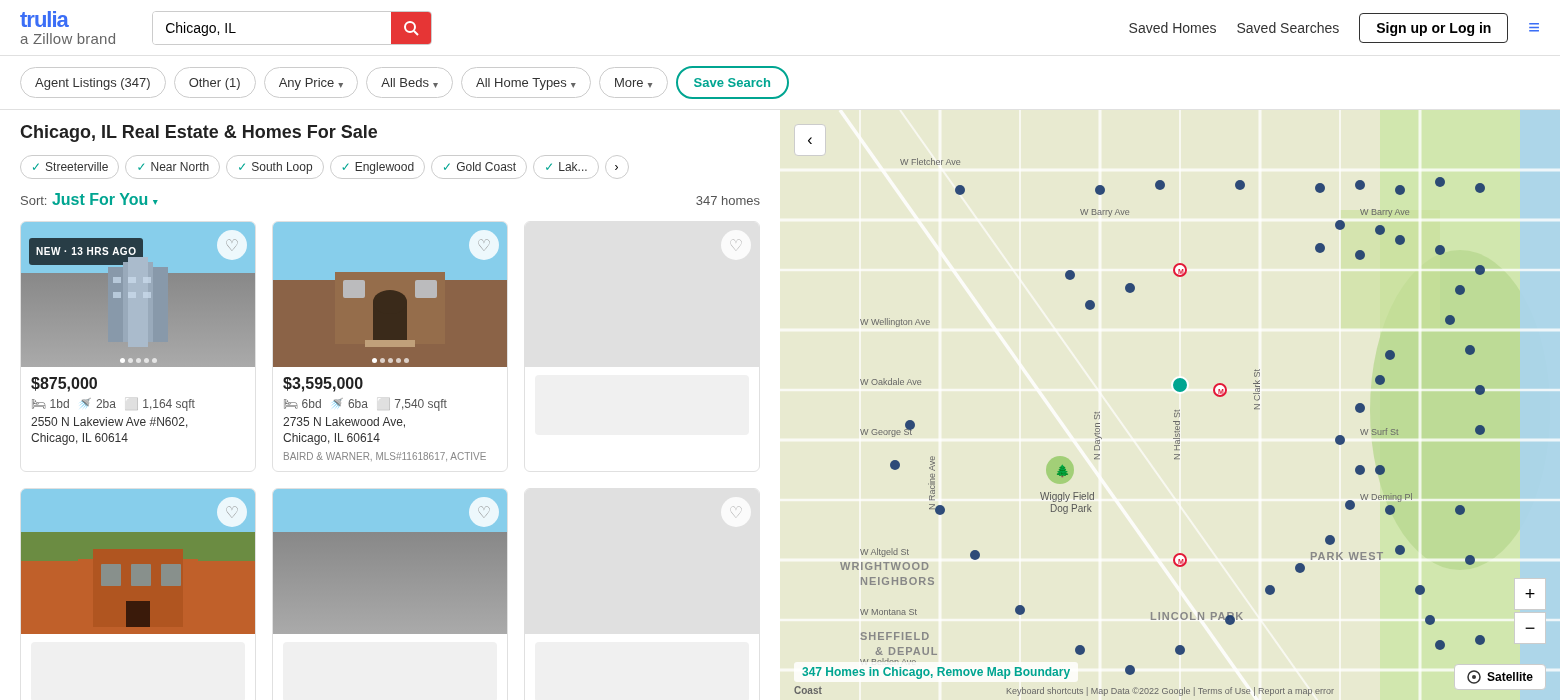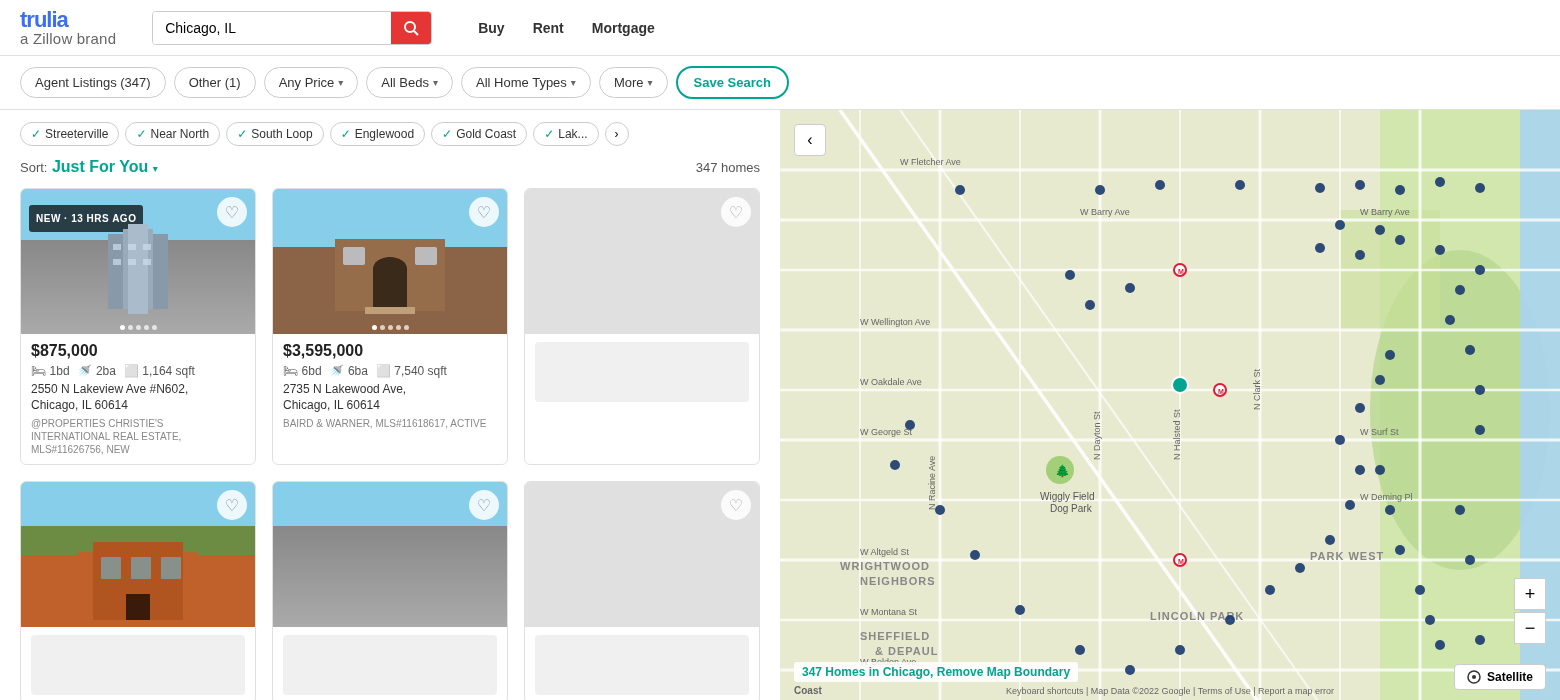--- a/index.html
+++ b/index.html
@@ -102,21 +102,21 @@
     .filter-bar {
       display: flex;
       align-items: center;
       gap: 8px;
       padding: 10px 20px;
       border-bottom: 1px solid #e0e0e0;
       background: #fff;
     }
     .filter-btn {
       display: flex;
-      align-items: center;
+      align-items: flex-end;
       gap: 4px;
       border: 1px solid #ccc;
       border-radius: 20px;
       padding: 7px 14px;
       font-size: 13px;
       font-weight: 500;
       cursor: pointer;
       background: #fff;
       color: #333;
       white-space: nowrap;
@@ -426,26 +426,27 @@
   </div>
   <div class="search-bar">
     <input class="search-input" type="text" value="Chicago, IL" style="">
     <button class="search-btn">
       <svg width="16" height="16" viewBox="0 0 16 16" fill="white">
         <circle cx="7" cy="7" r="5" stroke="white" stroke-width="2" fill="none"></circle>
         <line x1="11" y1="11" x2="15" y2="15" stroke="white" stroke-width="2"></line>
       </svg>
     </button>
   </div>
-  <nav class="nav-links">
-    <a class="nav-link">Buy</a>
-    <a class="nav-link">Rent</a>
-    <a class="nav-link">Mortgage</a>
-  </nav>
   <div class="spacer"></div>
+  <div class="header-right">
+    <span class="header-right-link">Saved Homes</span>
+    <span class="header-right-link">Saved Searches</span>
+    <button class="signup-btn">Sign up or Log in</button>
+    <span class="menu-icon">≡</span>
+  </div>
 </header>
 
 <div class="filter-bar">
   <button class="filter-btn">
     <span>Agent Listings (347)</span>
   </button>
   <button class="filter-btn">
     <span>Other (1)</span>
   </button>
   <button class="filter-btn">
@@ -465,20 +466,21 @@
     <span class="chevron">▾</span>
   </button>
   <button class="save-search-btn">
     <span>Save Search</span>
   </button>
 </div>
 
 <div class="main-content">
 
   <div class="left-panel">
+    <h1 class="page-title">Chicago, IL Real Estate &amp; Homes For Sale</h1>
 
     <div class="neighborhood-tags">
       <div class="neighborhood-tag">
         <span class="check">✓</span>
         <span>Streeterville</span>
       </div>
       <div class="neighborhood-tag">
         <span class="check">✓</span>
         <span>Near North</span>
       </div>
@@ -541,21 +543,20 @@
           <div class="listing-price">$875,000</div>
           <div class="listing-details">
             <span>🛏 <span>1bd</span></span>
             <span>🚿 <span>2ba</span></span>
             <span>⬜ <span>1,164 sqft</span></span>
           </div>
           <div class="listing-address">
             <span>2550 N Lakeview Ave #N602,</span><br>
             <span>Chicago, IL 60614</span>
           </div>
-          <div class="listing-agent">@PROPERTIES CHRISTIE'S INTERNATIONAL REAL ESTATE, MLS#11626756, NEW</div>
         </div>
       </div>
 
       <div class="listing-card">
         <div class="listing-img-placeholder brownstone" style="position:relative;">
           <button class="heart-btn">♡</button>
           <div class="img-dots-row">
             <div class="img-dot active"></div>
             <div class="img-dot"></div>
             <div class="img-dot"></div>

